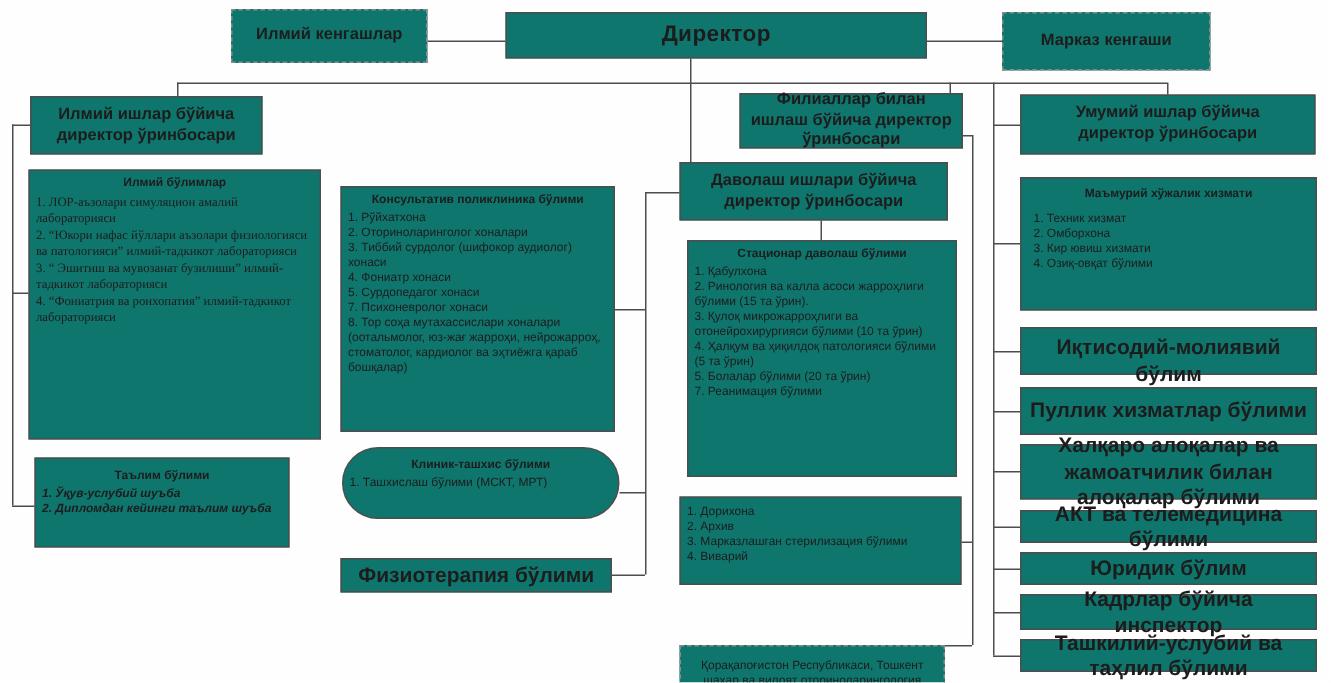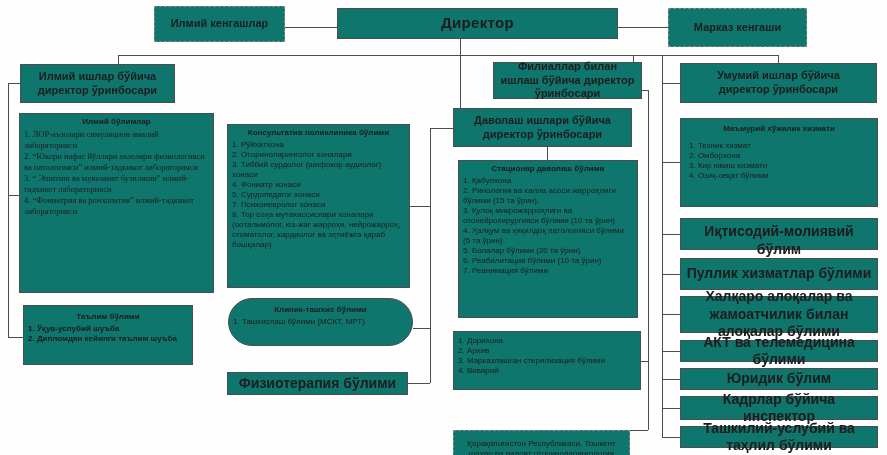--- a/index.html
+++ b/index.html
@@ -8,21 +8,21 @@
     font-family:"Liberation Sans",sans-serif;color:#1c1c1c;overflow:hidden;
   }
   .box{
     position:absolute;box-sizing:border-box;background:#0f766e;
     border:1px solid #4d4d4d;padding:2px 4px;font-size:8px;line-height:1.25;
   }
   .dashed{border:1px dashed #8a8a8a;}
   .flexc{display:flex;flex-direction:column;align-items:center;justify-content:center;text-align:center;}
   .topstart{justify-content:flex-start;padding-top:4px;}
   .bt{font-weight:bold;text-align:center;margin:1px 0 2px 0;}
-  .bold{font-weight:bold;}
+  .bold{font-weight:bold;font-style:italic;}
   .item{text-align:left;width:100%;}
   .serif{font-family:"Liberation Serif",serif;font-size:8.5px;line-height:1.3;}
   .gap{margin-top:7px;}
   .deputy{font-weight:bold;font-size:11px;}
   .council{font-weight:bold;font-size:11px;}
   .director{font-weight:bold;font-size:15px;letter-spacing:0.3px;}
   .line{position:absolute;background:#4d4d4d;}
   .hl{height:1px;}
   .vl{width:1px;}
   .small-title{font-weight:bold;font-size:14px;}
@@ -127,21 +127,20 @@
     <span>Даволаш ишлари бўйича директор ўринбосари</span>
   </div>
 
   <div class="box" style="left:458px;top:160px;width:180px;height:158px;">
     <div class="bt">Стационар даволаш бўлими</div>
     <div class="item">1. Қабулхона</div>
     <div class="item">2. Ринология ва калла асоси жарроҳлиги бўлими (15 та ўрин).</div>
     <div class="item">3. Қулоқ микрожарроҳлиги ва отонейрохирургияси бўлими (10 та ўрин)</div>
     <div class="item">4. Ҳалқум ва ҳиқилдоқ патологияси бўлими (5 та ўрин)</div>
     <div class="item">5. Болалар бўлими (20 та ўрин)</div>
-    <div class="item">6. Реабилитация бўлими (10 та ўрин)</div>
     <div class="item">7. Реанимация бўлими</div>
   </div>
 
   <div class="box" style="left:453px;top:331px;width:188px;height:59px;padding-top:4px;">
     <div class="item">1. Дорихона</div>
     <div class="item">2. Архив</div>
     <div class="item">3. Марказлашган стерилизация бўлими</div>
     <div class="item">4. Виварий</div>
   </div>
 

